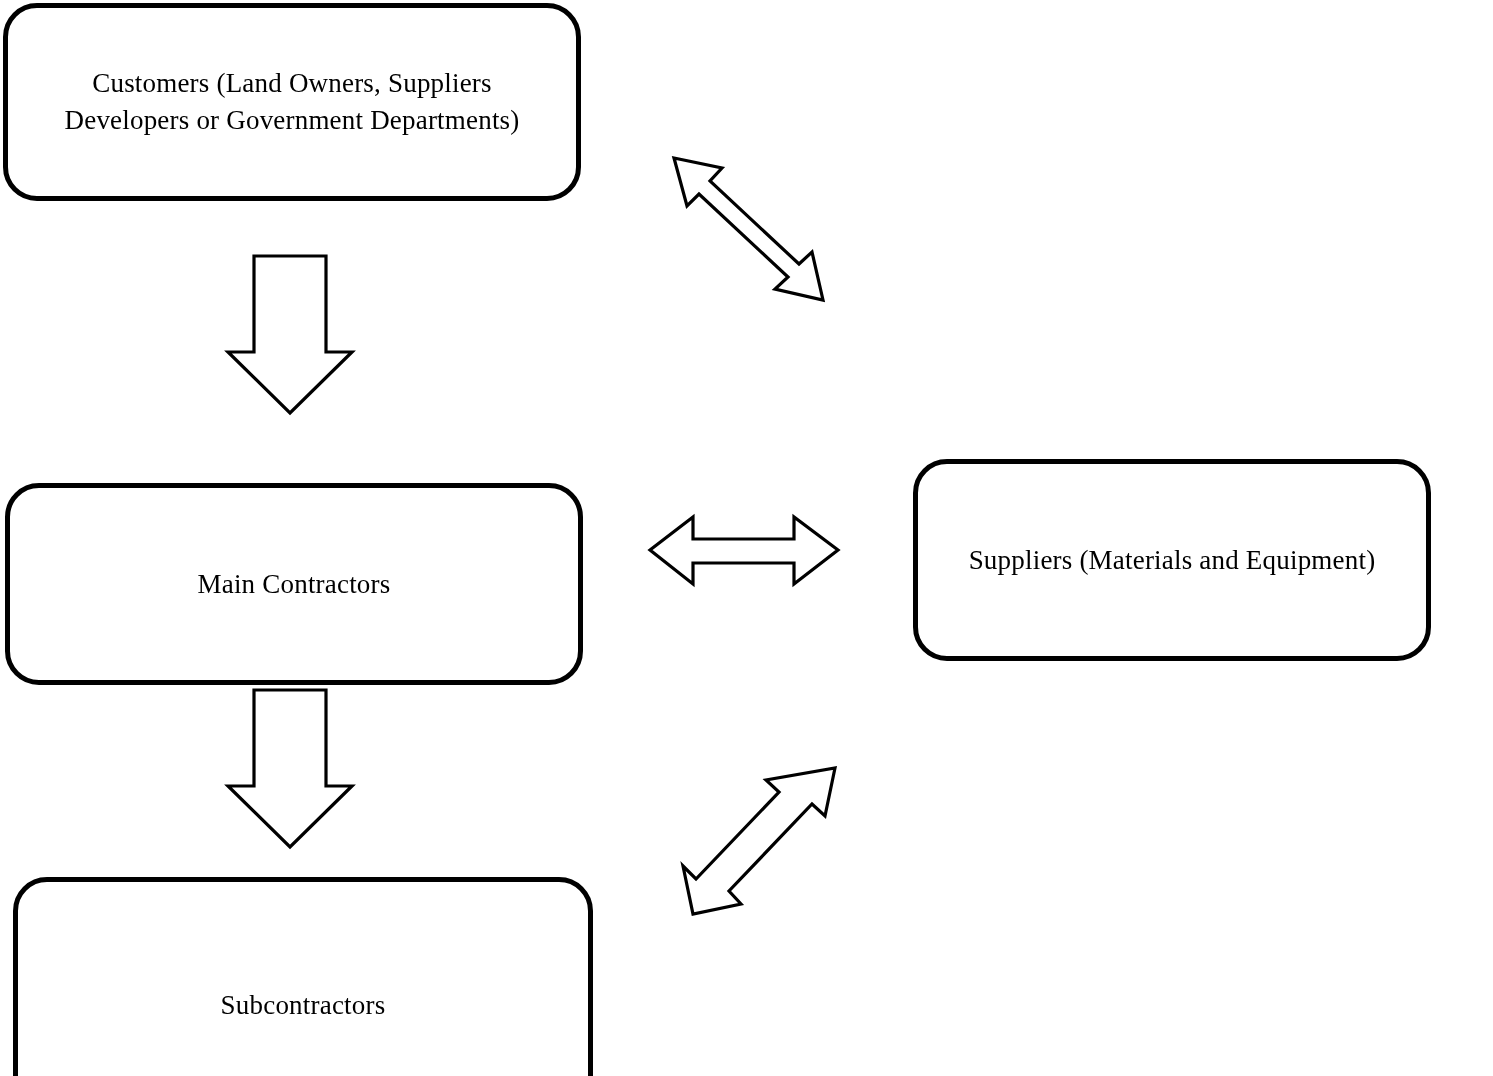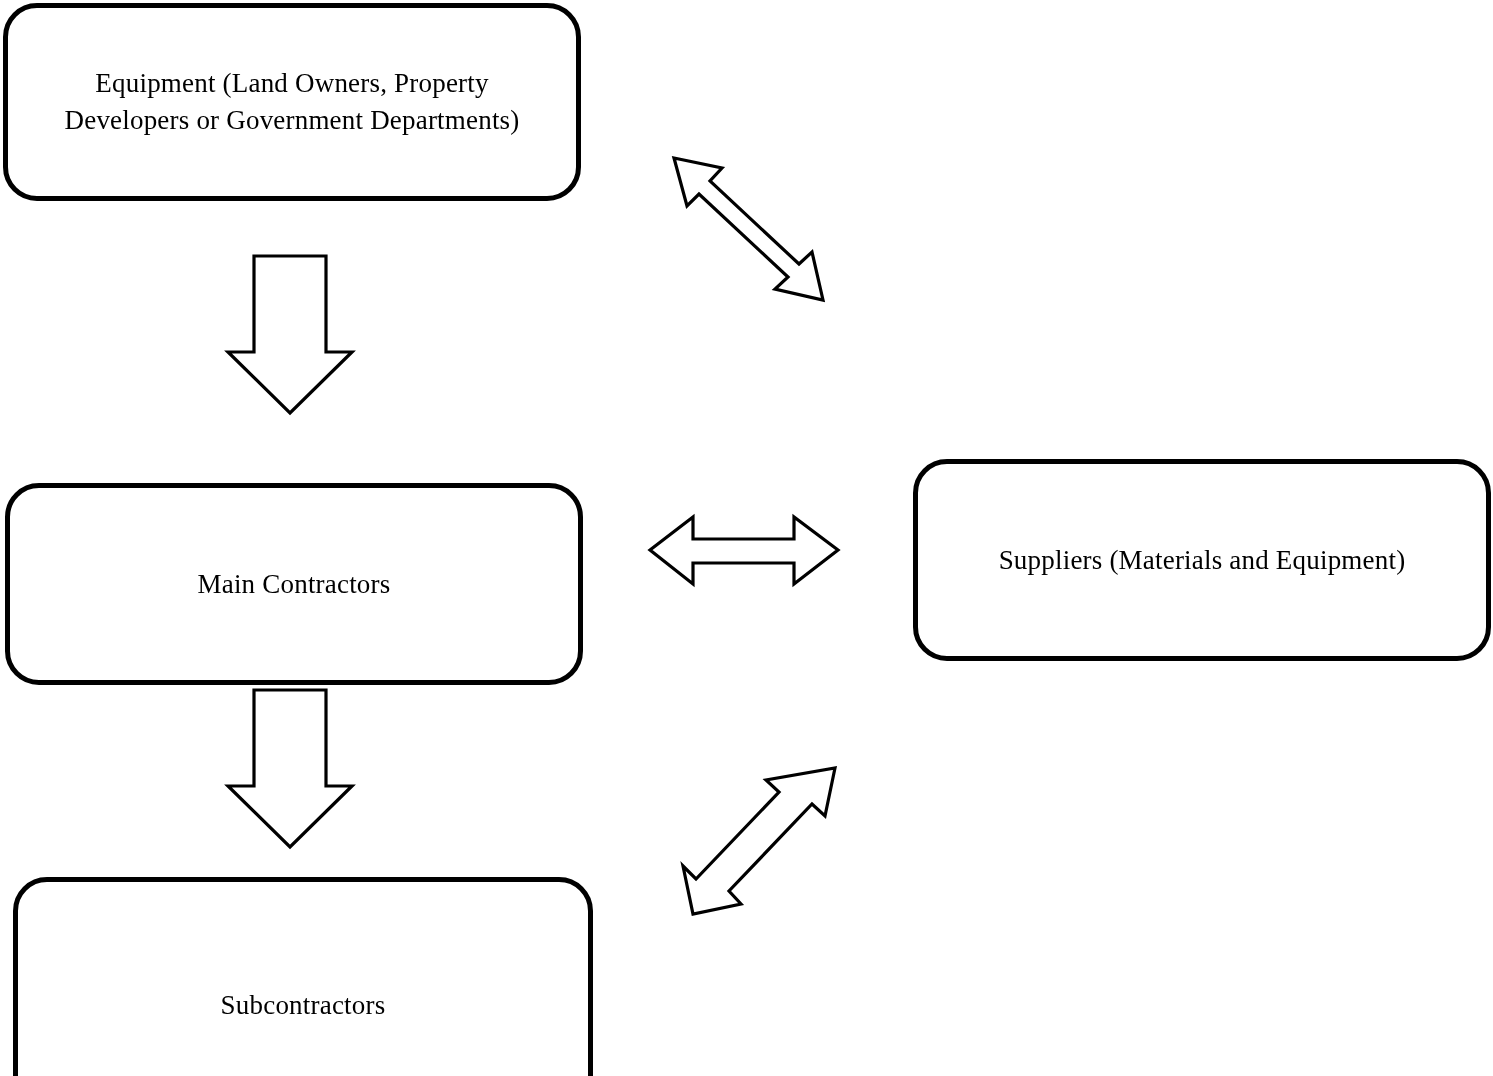--- a/index.html
+++ b/index.html
@@ -29,21 +29,21 @@
   .node .label {
     font-size: 27px;
     line-height: 1.36;
     color: #000000;
     padding: 0 26px;
     letter-spacing: 0.2px;
   }
   
   #node-customers      { left: 3px;   top: 3px;    width: 578px; height: 198px; }
   #node-main           { left: 5px;   top: 459px;  width: 578px; height: 202px; margin-top: 24px; }
-  #node-suppliers      { left: 913px; top: 459px;  width: 578px; height: 202px; }
+  #node-suppliers      { left: 913px; top: 459px;  width: 518px; height: 202px; }
   #node-subcontractors { left: 13px;  top: 877px;  width: 580px; height: 256px; }
 
   #node-customers .label { padding: 0 34px; }
 
   .arrow {
     position: absolute;
     pointer-events: none;
   }
   .arrow svg { display: block; overflow: visible; }
 
@@ -52,21 +52,21 @@
   #arrow-customers-supp   { left: 666px; top: 148px; }
   #arrow-main-supp        { left: 642px; top: 508px; }
   #arrow-subs-supp        { left: 675px; top: 760px; }
 </style>
 </head>
 <body>
 
 <div id="canvas">
 
   <div class="node" id="node-customers">
-    <span class="label">Equipment (Land Owners, Property Developers or Government Departments)</span>
+    <span class="label">Customers (Land Owners, Suppliers Developers or Government Departments)</span>
   </div>
 
   <div class="node" id="node-main">
     <span class="label">Main Contractors</span>
   </div>
 
   <div class="node" id="node-suppliers">
     <span class="label">Suppliers (Materials and Equipment)</span>
   </div>
 

